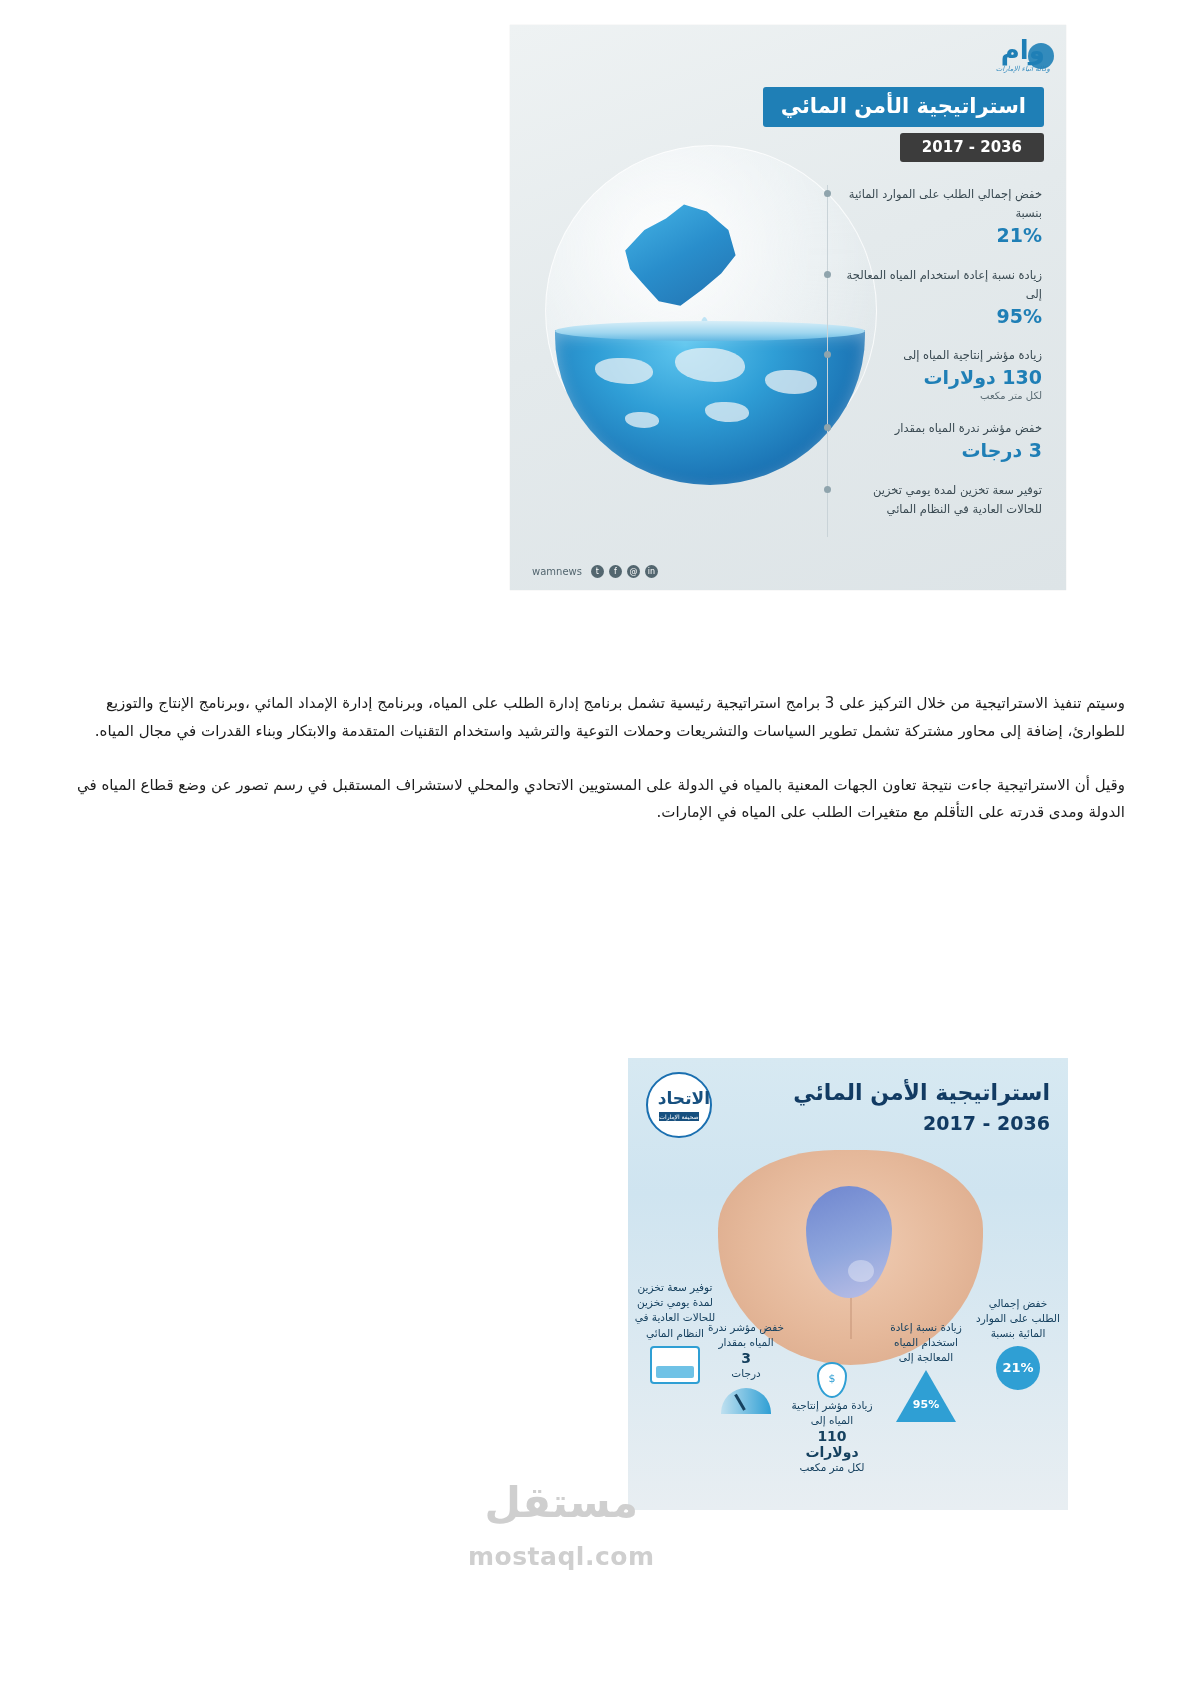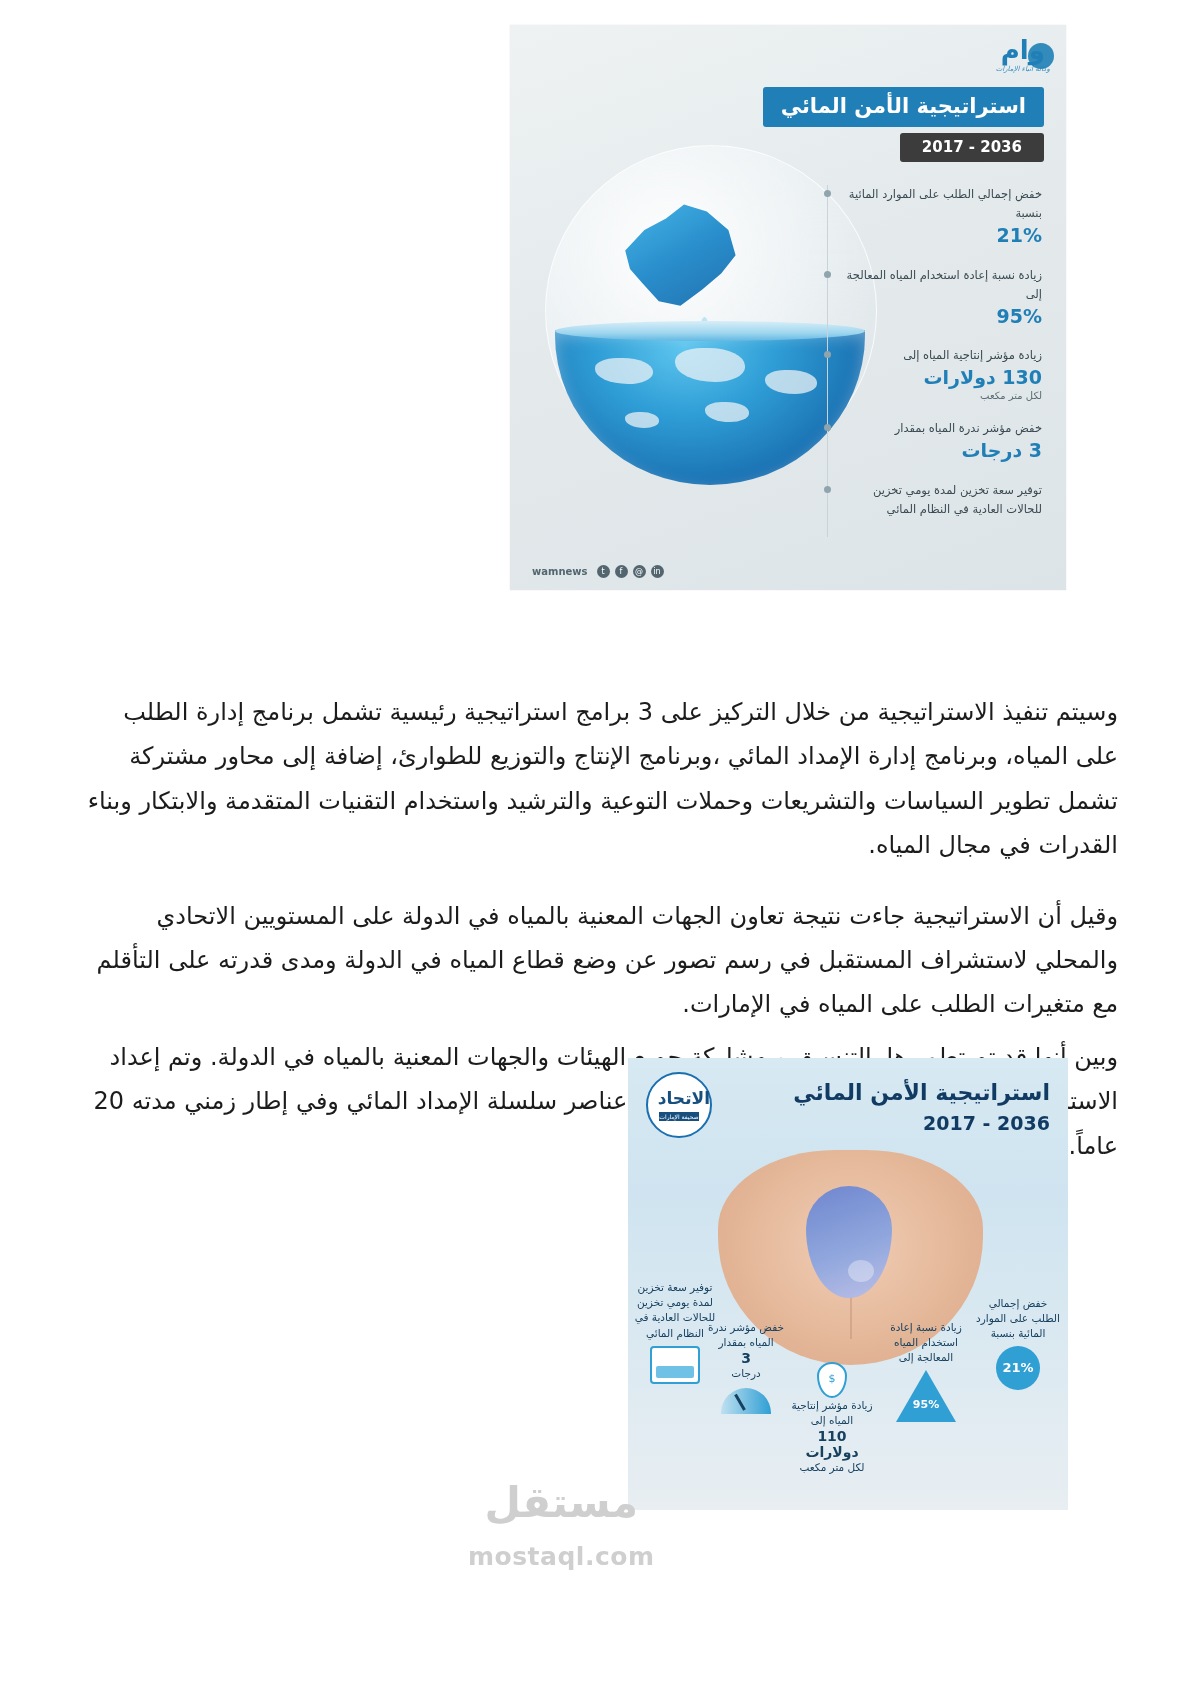--- a/index.html
+++ b/index.html
@@ -188,31 +188,30 @@
     font-size: 8px;
     line-height: 13px;
     text-align: center;
     font-family: "DejaVu Sans", sans-serif;
   }
   .social .handle {
     font-size: 10px;
     color: #53666f;
     margin-right: 4px;
     direction: ltr;
-    font-weight: bold;
   }
 
   
   .article {
     position: absolute;
-    right: 82px;
+    right: 75px;
     left: 75px;
     top: 690px;
     text-align: right;
-    font-size: 24px;
+    font-size: 15px;
     line-height: 1.85;
     color: #1c1c1c;
   }
   .article p { margin: 0 0 26px 0; }
   .article p.tight { margin-bottom: 8px; }
 
   
   .info2 {
     position: absolute;
     left: 628px;
@@ -487,21 +486,20 @@
     <span class="s">@</span>
     <span class="s">f</span>
     <span class="s">t</span>
     <span class="handle">wamnews</span>
   </div>
 </div>
 
 <div class="article">
   <p>وسيتم تنفيذ الاستراتيجية من خلال التركيز على 3 برامج استراتيجية رئيسية تشمل برنامج إدارة الطلب على المياه، وبرنامج إدارة الإمداد المائي ،وبرنامج الإنتاج والتوزيع للطوارئ، إضافة إلى محاور مشتركة تشمل تطوير السياسات والتشريعات وحملات التوعية والترشيد واستخدام التقنيات المتقدمة والابتكار وبناء القدرات في مجال المياه.</p>
   <p class="tight">وقيل أن الاستراتيجية جاءت نتيجة تعاون الجهات المعنية بالمياه في الدولة على المستويين الاتحادي والمحلي لاستشراف المستقبل في رسم تصور عن وضع قطاع المياه في الدولة ومدى قدرته على التأقلم مع متغيرات الطلب على المياه في الإمارات.</p>
-  <p>وبين أنها قد تم تطويرها بالتنسيق وبمشاركة جميع الهيئات والجهات المعنية بالمياه في الدولة. وتم إعداد الاستراتيجية من منظور وطني شامل لتغطي كافة عناصر سلسلة الإمداد المائي وفي إطار زمني مدته 20 عاماً.</p>
 </div>
 
 <div class="info2">
 
   <div class="ittihad">
     <div class="ar">الاتحاد</div>
     <div class="bar">صحيفة الإمارات</div>
   </div>
 
   <div class="title2">

